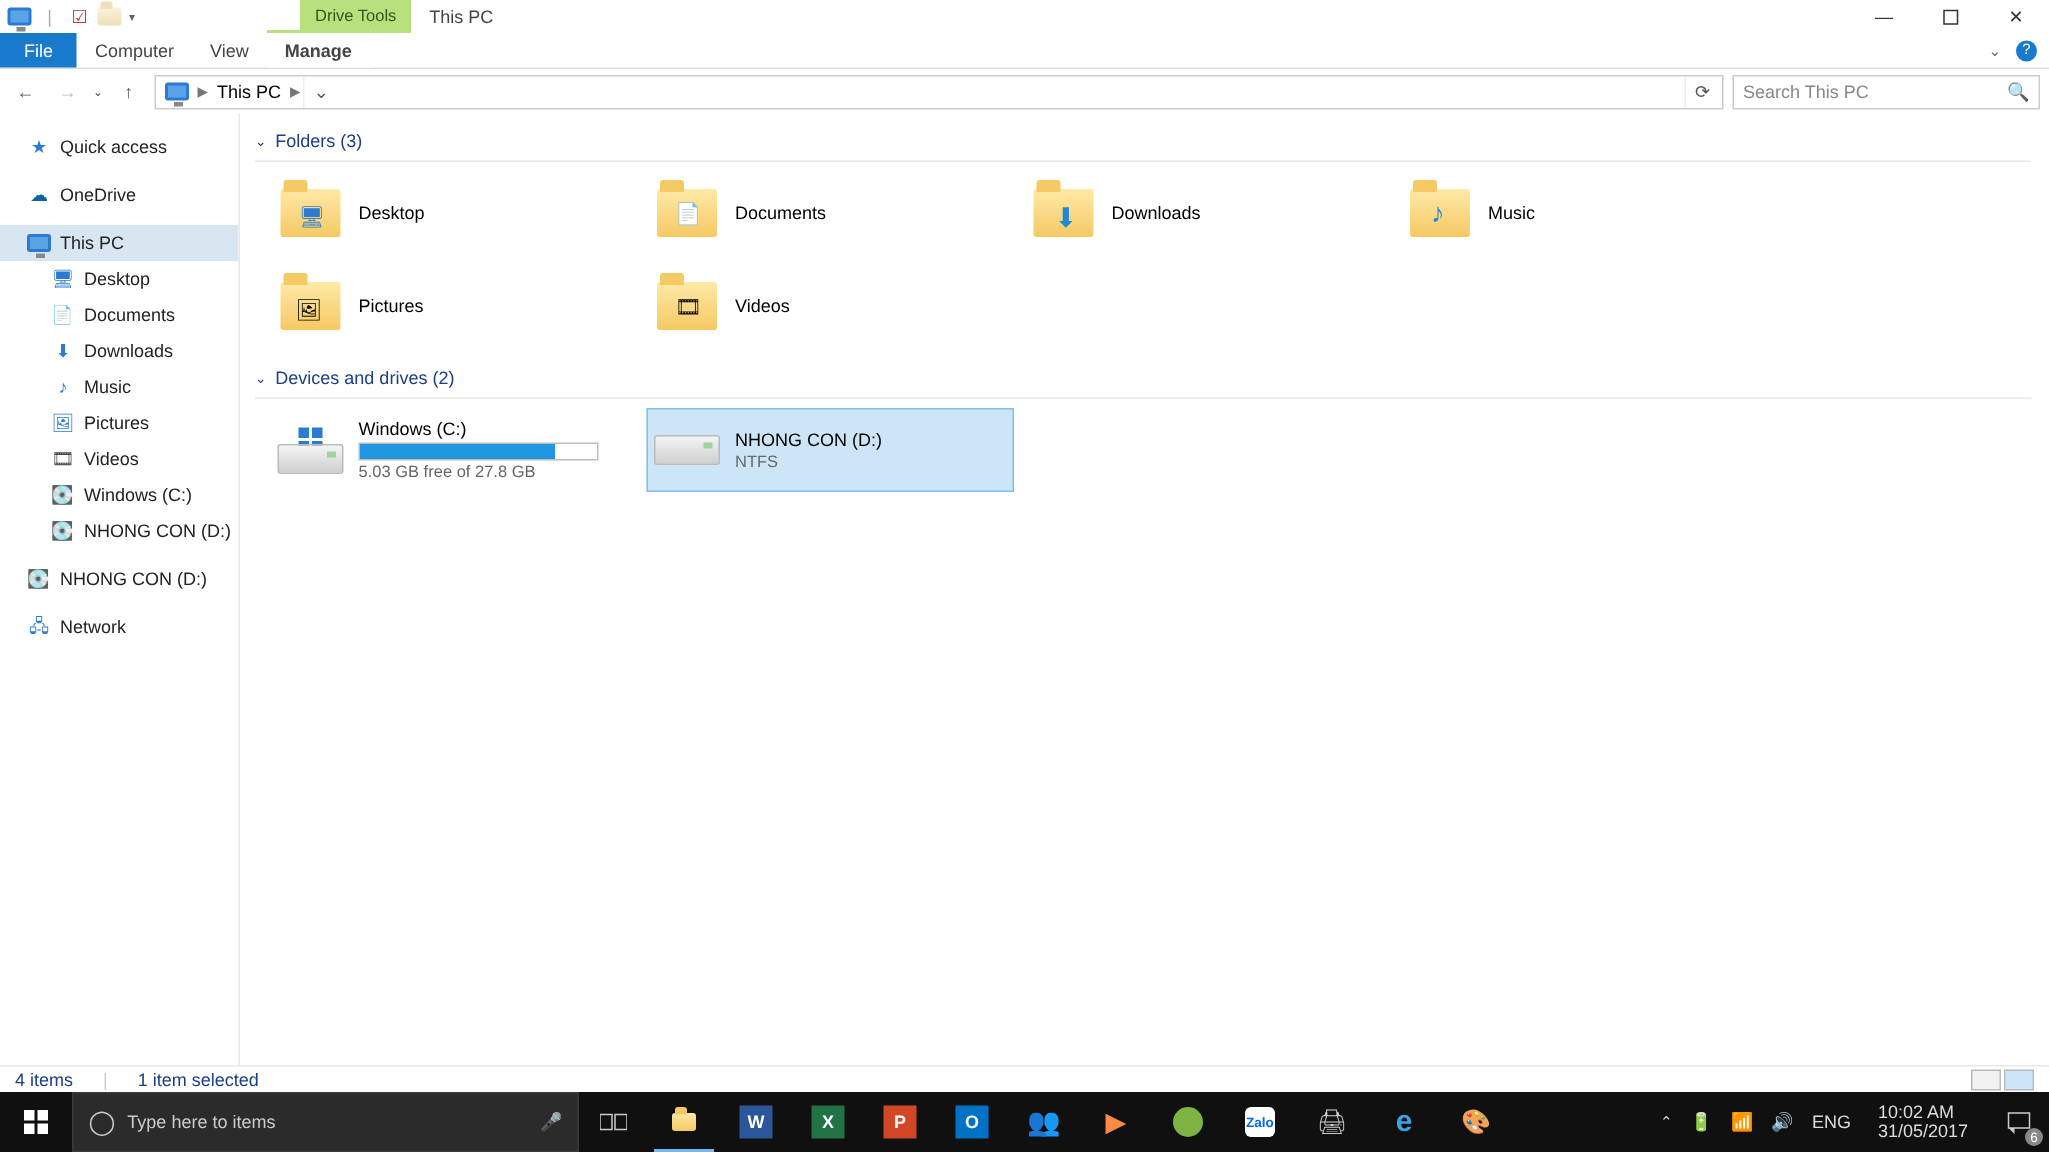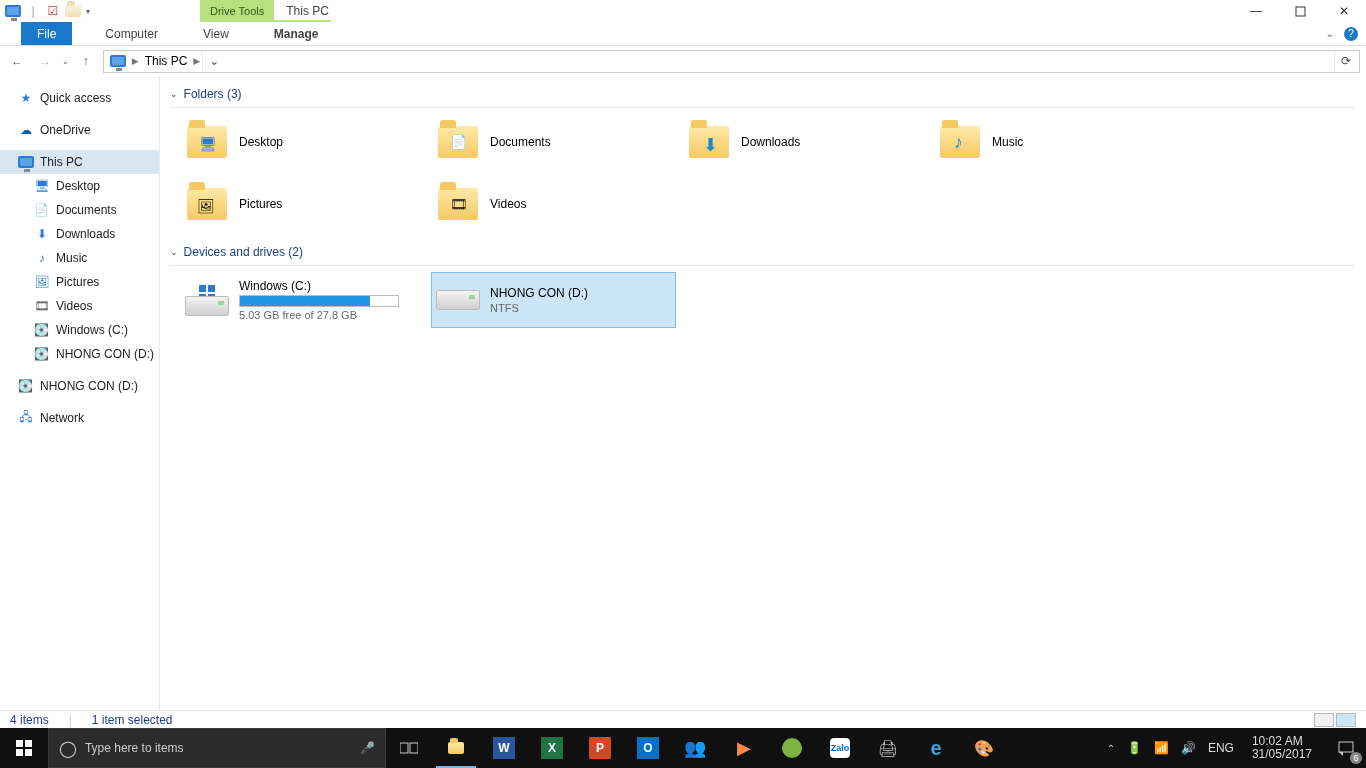--- a/index.html
+++ b/index.html
@@ -10,21 +10,21 @@
 .qat { display: flex; align-items: center; gap: 2px; padding: 2px 4px; }
 .qat-item { width: 18px; height: 18px; display: flex; align-items: center; justify-content: center; }
 .qat-dd { font-size: 8px; color: #666; padding: 0 2px; }
 .titlebar .contextual-tab { margin-left: 104px; height: 22px; background: #b6e17d; color: #365318; display: flex; align-items: center; padding: 0 10px; font-size: 11px; }
 .titlebar .title { margin-left: 12px; height: 22px; display: flex; align-items: center; color: #444; }
 .window-controls { margin-left: auto; display: flex; height: 22px; }
 .window-controls div { width: 44px; display: flex; align-items: center; justify-content: center; color: #333; }
 
 
 .ribbon-tabs { height: 24px; background: #fff; display: flex; align-items: stretch; border-bottom: 1px solid #ddd; }
-.ribbon-tabs .tab { padding: 0 12px; display: flex; align-items: center; color: #444; margin-left: 21px; }
+.ribbon-tabs .tab { padding: 0 12px; display: flex; align-items: center; color: #444; }
 .ribbon-tabs .tab.file { background: #1979ca; color: #fff; padding: 0 16px; }
 .ribbon-tabs .tab.manage { border-top: 2px solid #b6e17d; margin-top: -2px; background: #fff; font-weight: bold; }
 .ribbon-right { margin-left: auto; display: flex; align-items: center; gap: 10px; padding-right: 8px; }
 .ribbon-right .chev { font-size: 10px; color: #666; }
 .ribbon-right .help { width: 14px; height: 14px; border-radius: 50%; background: #1979ca; color: #fff; display: flex; align-items: center; justify-content: center; font-size: 10px; }
 
 
 .addrbar { height: 30px; background: #fff; display: flex; align-items: center; gap: 6px; padding: 4px 6px; }
 .navbtn { width: 22px; height: 22px; display: flex; align-items: center; justify-content: center; color: #555; }
 .navbtn.disabled { color: #bbb; }
@@ -138,20 +138,24 @@
         <span class="monitor-ico"></span>
       </div>
     <span class="crumb-sep">▶</span>
     <div class="crumb">
         <span>This PC</span>
       </div>
     <span class="crumb-sep">▶</span>
     <div class="addr-dd">⌄</div>
     <div class="refresh">⟳</div>
   </div>
+  <div class="searchbox">
+    <span>Search This PC</span>
+    <span class="mag">🔍</span>
+  </div>
 </div>
 
 <div class="main">
 
   <div class="sidebar">
     <div class="tree-item">
       <span class="tree-ico" style="color:#2b7bd4;">★</span>
       <span>Quick access</span>
     </div>
     <div class="tree-gap"></div>

